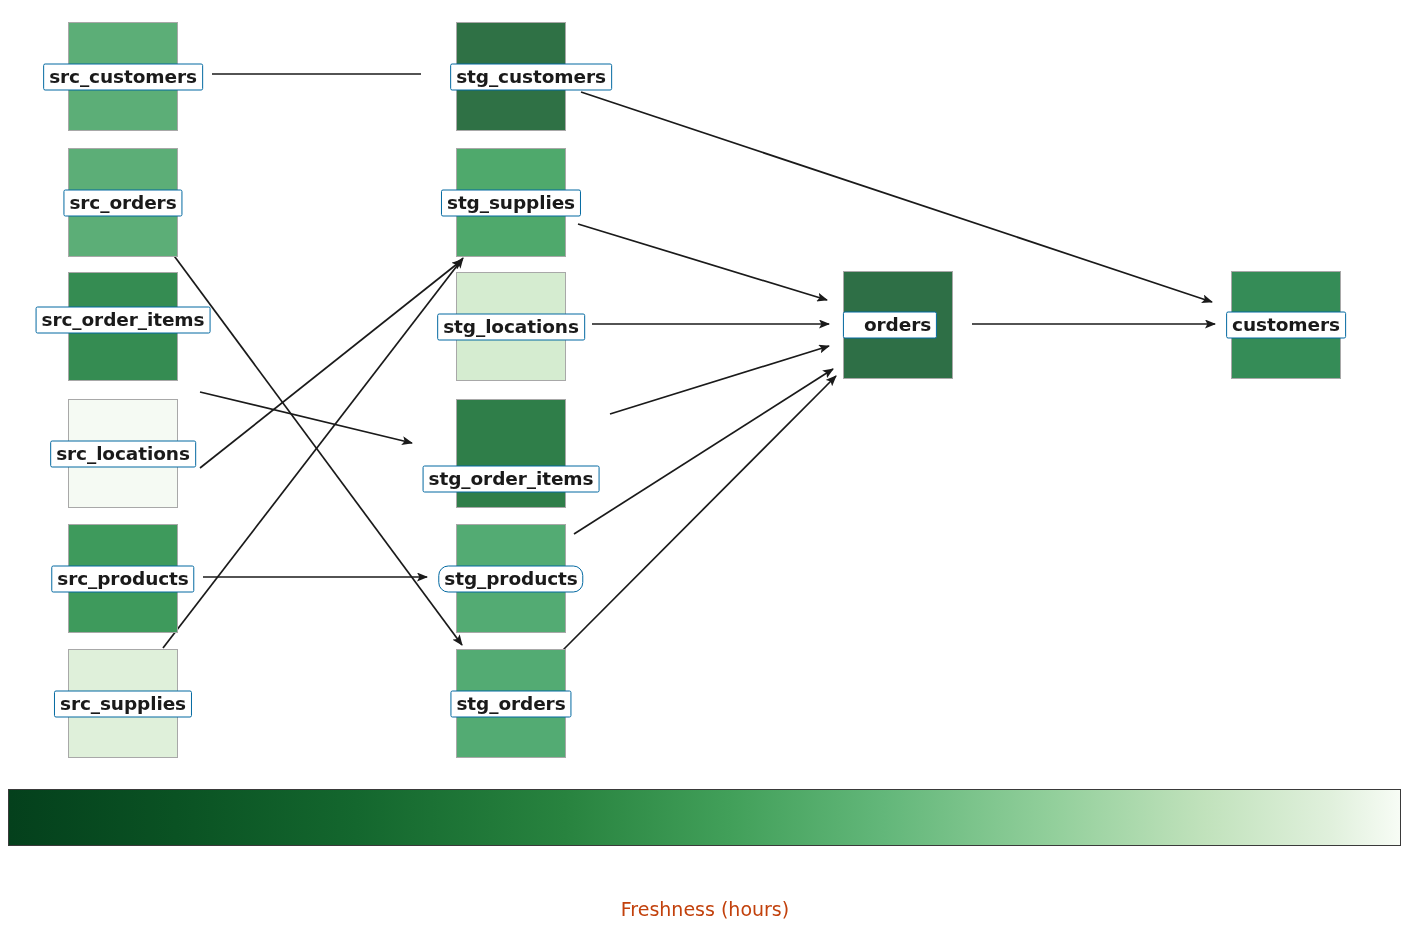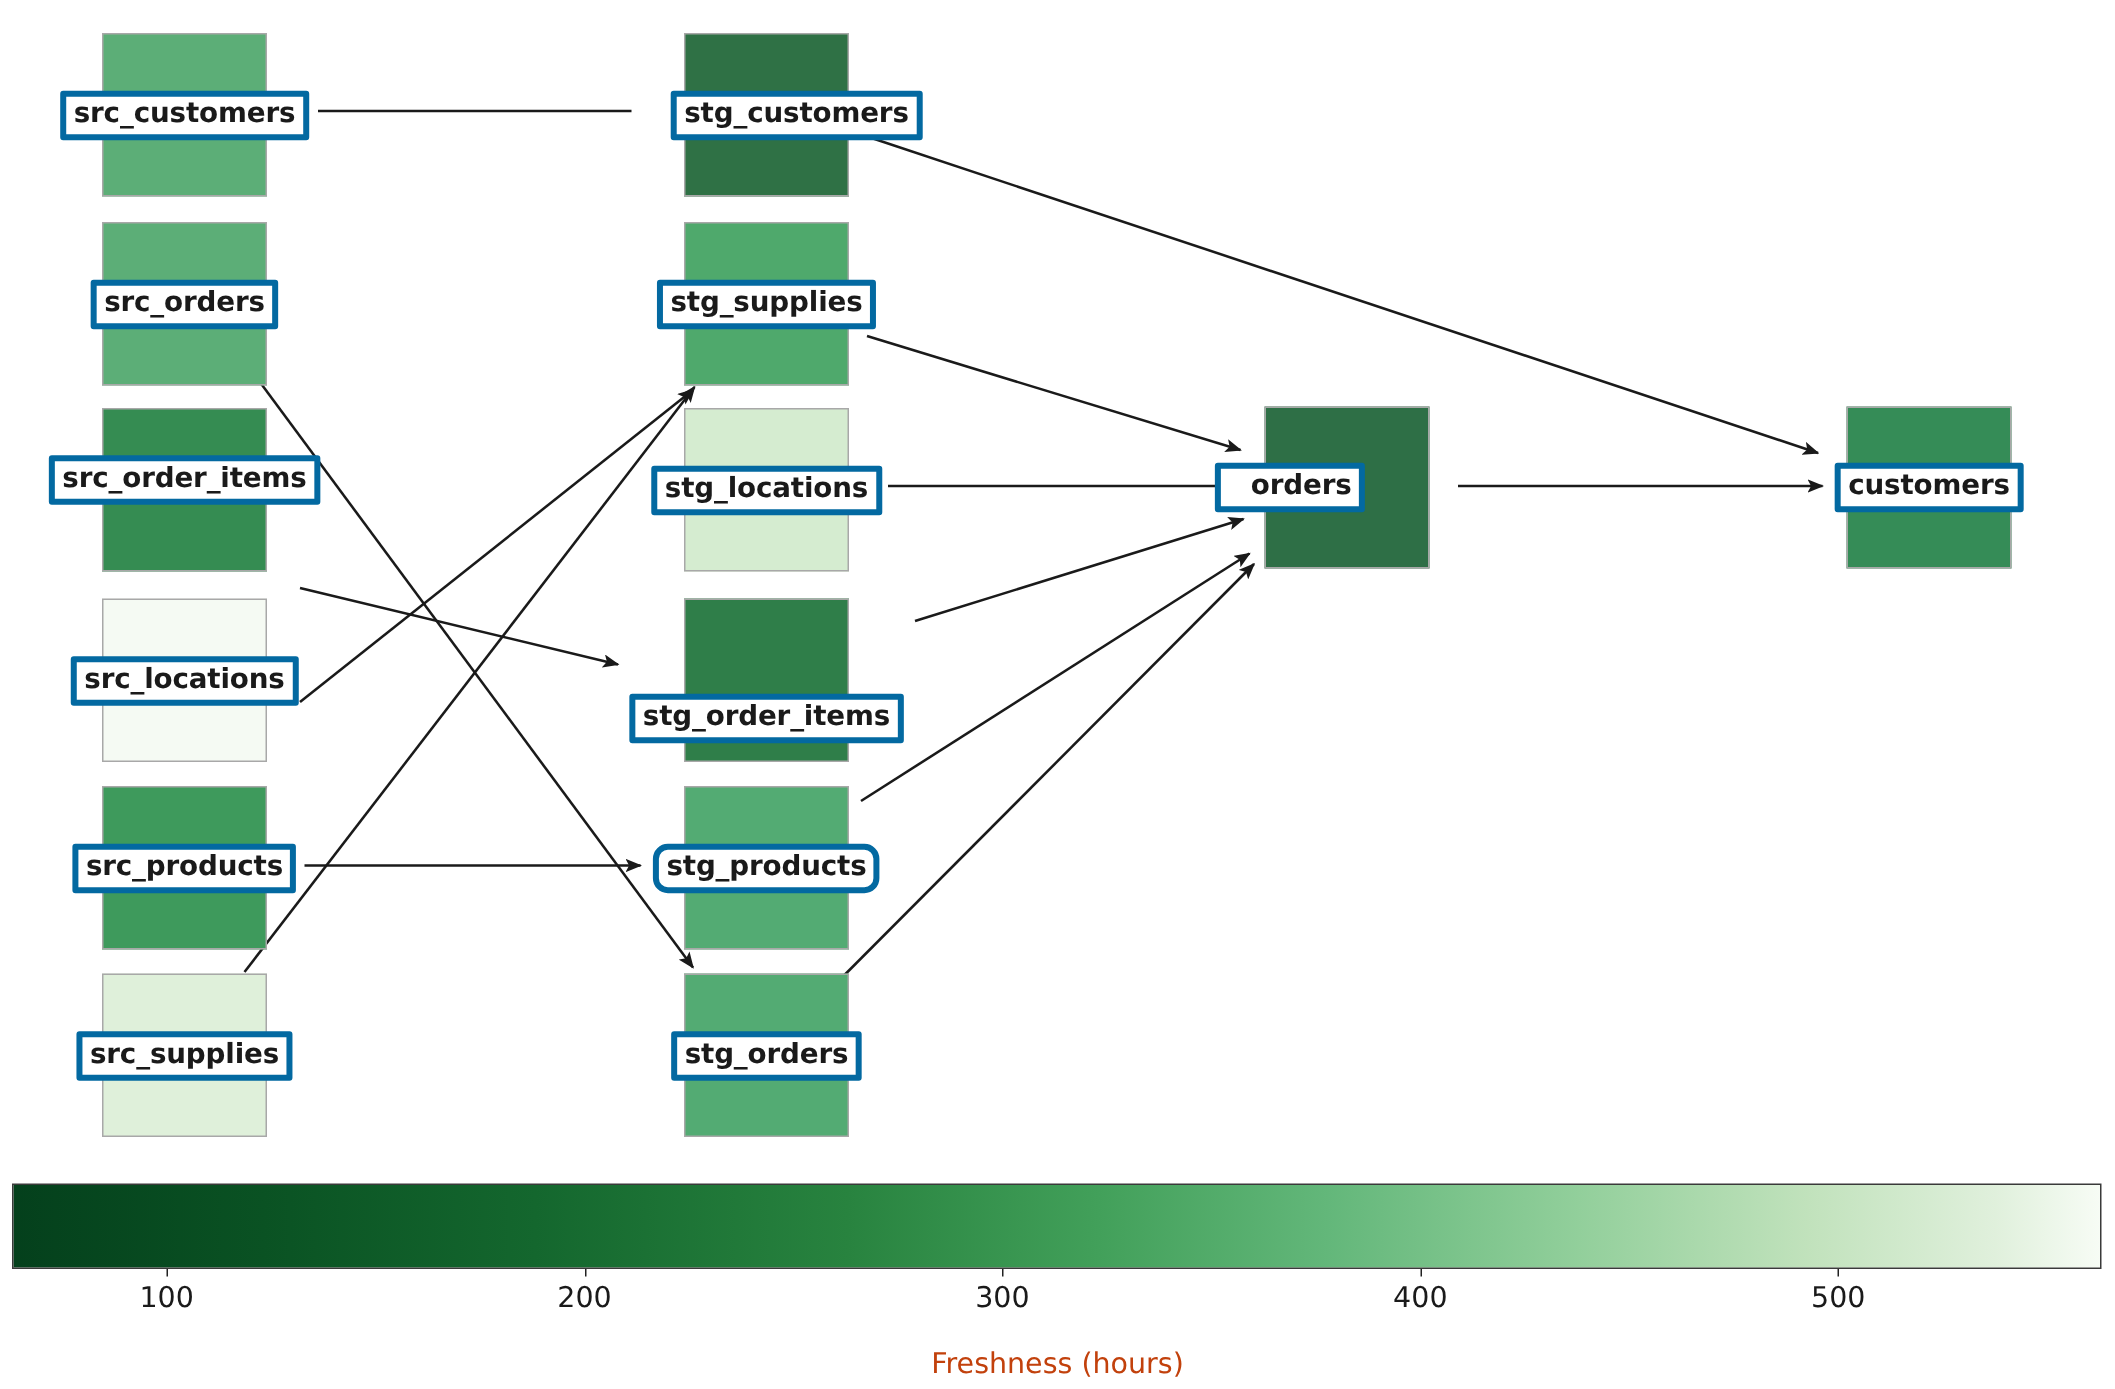--- a/index.html
+++ b/index.html
@@ -35,21 +35,21 @@
   }
   .node {
     position: absolute;
     box-sizing: border-box;
     border: 1px solid #a8a8a8;
   }
   .node-label {
     position: absolute;
     box-sizing: border-box;
     background: #ffffff;
-    border: 4px solid #0369a1;
+    border: 1px solid #0369a1;
     border-radius: 2px;
     padding: 2px 5px 3px 5px;
     font-size: 18.5px;
     font-weight: bold;
     color: #1a1a1a;
     white-space: nowrap;
     letter-spacing: -0.1px;
     line-height: 20px;
     transform: translate(-50%, -50%);
   }
@@ -164,36 +164,24 @@
         <div class="node-label" style="left: 511px; top: 202.5px;">stg_supplies</div>
         <div class="node" style="left: 456px; top: 272px; width: 110px; height: 109px; background: rgb(213, 236, 208);"></div>
         <div class="node-label" style="left: 511px; top: 326.5px;">stg_locations</div>
         <div class="node" style="left: 456px; top: 399px; width: 110px; height: 109px; background: rgb(47, 126, 73);"></div>
         <div class="node-label" style="left: 511px; top: 479px;">stg_order_items</div>
         <div class="node" style="left: 456px; top: 524px; width: 110px; height: 109px; background: rgb(83, 171, 115);"></div>
         <div class="node-label" style="left: 511px; top: 578.5px; border-radius: 10px;">stg_products</div>
         <div class="node" style="left: 456px; top: 649px; width: 110px; height: 109px; background: rgb(83, 171, 115);"></div>
         <div class="node-label" style="left: 511px; top: 703.5px;">stg_orders</div>
         <div class="node" style="left: 843px; top: 271px; width: 110px; height: 108px; background: rgb(46, 111, 70);"></div>
-        <div class="node-label" style="left: 860px; top: 325px; padding-left: 20px;">orders</div>
+        <div class="node-label" style="left: 890px; top: 325px; padding-left: 20px;">orders</div>
         <div class="node" style="left: 1231px; top: 271px; width: 110px; height: 108px; background: rgb(53, 140, 87);"></div>
         <div class="node-label" style="left: 1286px; top: 325px;">customers</div>
       </div>
   </div>
 
   <div id="colorbar-wrap">
     <div id="colorbar-bar" style="background: linear-gradient(to right, rgb(4, 64, 28) 0%, rgb(10, 82, 35) 12%, rgb(20, 103, 46) 25%, rgb(40, 131, 63) 40%, rgb(66, 160, 90) 52%, rgb(99, 183, 122) 63%, rgb(146, 207, 155) 75%, rgb(193, 226, 188) 86%, rgb(224, 240, 220) 95%, rgb(247, 252, 245) 100%);"></div>
-    <div id="colorbar-ticks">
-        <div class="cb-tick" style="left: 103.082px;"></div>
-        <div class="cb-ticklabel" style="left: 103.082px;">100</div>
-        <div class="cb-tick" style="left: 381.682px;"></div>
-        <div class="cb-ticklabel" style="left: 381.682px;">200</div>
-        <div class="cb-tick" style="left: 660.282px;"></div>
-        <div class="cb-ticklabel" style="left: 660.282px;">300</div>
-        <div class="cb-tick" style="left: 938.882px;"></div>
-        <div class="cb-ticklabel" style="left: 938.882px;">400</div>
-        <div class="cb-tick" style="left: 1217.48px;"></div>
-        <div class="cb-ticklabel" style="left: 1217.48px;">500</div>
-      </div>
     <div id="colorbar-title">Freshness (hours)</div>
   </div>
 
 </div>
 
 </body></html>

